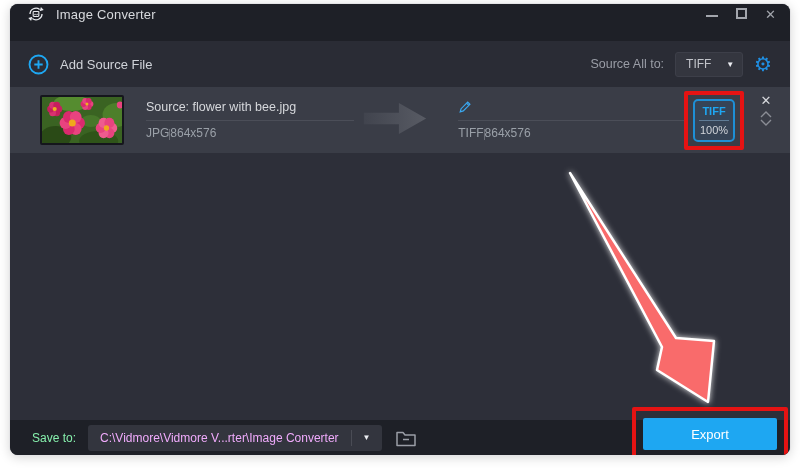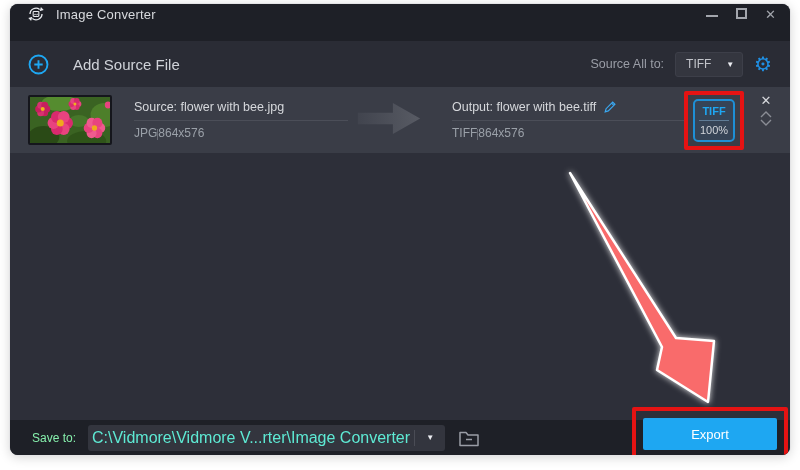--- a/index.html
+++ b/index.html
@@ -14,32 +14,32 @@
     padding:0 14px 17px 16px; }
   .logo { width:20px; height:20px; margin-right:10px; flex:0 0 auto; }
   .title { color:#d8dade; font-size:13px; letter-spacing:.2px; }
   .win-controls { margin-left:auto; display:flex; align-items:center; gap:18px; }
   .win-btn { color:#a3a6ad; font-size:13px; line-height:1; cursor:default; }
   .min-glyph { display:inline-block; width:12px; height:2px; background:#a3a6ad; margin-bottom:2px;}
   .max-glyph { display:inline-block; width:11px; height:11px; border:2px solid #a3a6ad; }
 
   
   .toolbar { flex:0 0 46px; background:#2a2c35; display:flex; align-items:center; padding:0 18px; }
-  .add-btn { display:flex; align-items:center; gap:24px; color:#d0d3d9; font-size:15px; cursor:pointer; }
+  .add-btn { display:flex; align-items:center; gap:11px; color:#d0d3d9; font-size:13px; cursor:pointer; }
   .toolbar-right { margin-left:auto; display:flex; align-items:center; gap:11px; }
   .convert-label { color:#9a9da6; font-size:12.5px; }
   .format-select { width:68px; height:25px; background:#34363f; border:1px solid #3d3f49;
     border-radius:3px; display:flex; align-items:center; cursor:pointer; }
   .format-value { padding-left:10px; color:#c2c4ca; font-size:12px; flex:1; }
   .format-arrow { padding-right:8px; color:#eceef2; font-size:8px; }
   .gear { color:#1f8fe3; font-size:20px; line-height:1; cursor:pointer; }
 
   
   .file-row { flex:0 0 66px; background:#3a3d47; display:flex; align-items:center;
-    padding:0 12px 0 18px; }
+    padding:0 12px 0 30px; }
   .thumb { width:84px; height:50px; border:2px solid #15161c; border-radius:2px;
     overflow:hidden; flex:0 0 auto; background:#2e5a1e; }
   .file-col { margin-left:22px; }
   .col-source { width:214px; }
   .col-output { width:232px; }
   .file-title { color:#d6d8dc; font-size:12.5px; white-space:nowrap; display:flex; align-items:center; gap:7px; }
   .file-divider { height:1px; background:#4b4e58; margin:6px 0 5px; }
   .file-meta { color:#9aa0a8; font-size:12px; display:flex; align-items:flex-end; }
   .meta-sep { width:1px; height:11px; background:#6a6d76; }
   .transfer-arrow { margin:0 6px; flex:0 0 auto; }
@@ -57,21 +57,21 @@
 
   
   .main { flex:1 1 auto; background:#2d2f39; position:relative; }
 
   
   .footer { flex:0 0 35px; background:#1e2027; display:flex; align-items:center;
     padding:0 10px 0 22px; position:relative; }
   .save-label { color:#86efac; font-size:12px; }
   .path-combo { margin-left:12px; height:26px; background:#33353e; border-radius:3px;
     display:flex; align-items:center; }
-  .path-text { padding:0 4px; color:#5eead4; font-size:16px; white-space:nowrap; }
+  .path-text { padding:0 12px; color:#f0abfc; font-size:12px; white-space:nowrap; }
   .combo-sep { width:1px; height:16px; background:#4a4c55; }
   .combo-arrow { width:30px; text-align:center; color:#eceef2; font-size:8px; cursor:pointer; }
   .folder-btn { margin-left:12px; cursor:pointer; line-height:0; }
   .export-annotation { position:absolute; right:2px; top:-13px; border:4px solid #e51313;
     padding:7px; border-radius:2px; background:transparent; }
   .export-btn { display:block; width:134px; height:32px; background:#1ea7f2; color:#ffffff;
     font-size:13px; border:none; border-radius:2px; cursor:pointer;
     font-family:"Liberation Sans", sans-serif; }
 
   
@@ -185,21 +185,20 @@
             <stop offset="0" stop-color="#41444e"></stop>
               <stop offset="1" stop-color="#585b64"></stop>
           </linearGradient>
         </defs>
         <polygon points="4,12 40,12 40,2 68,18 40,34 40,24 4,24" fill="url(#ag)"></polygon>
       </svg>
     </span>
 
     <div class="file-col col-output">
       <div class="file-title">
-        <span>Output: flower with bee.tiff</span>
         <svg viewBox="0 0 14 14" width="14" height="14">
           <path d="M2.2 11.8l.9-3.1 6.6-6.6 2.2 2.2-6.6 6.6-3.1.9z" stroke="#3aa8f0" fill="none" stroke-width="1.2"></path>
           <path d="M8.6 3.2l2.2 2.2" stroke="#3aa8f0" stroke-width="1.2"></path>
         </svg>
       </div>
       <div class="file-divider"></div>
       <div class="file-meta">
         <span>TIFF</span>
         <span class="meta-sep"></span>
         <span>864x576</span>

